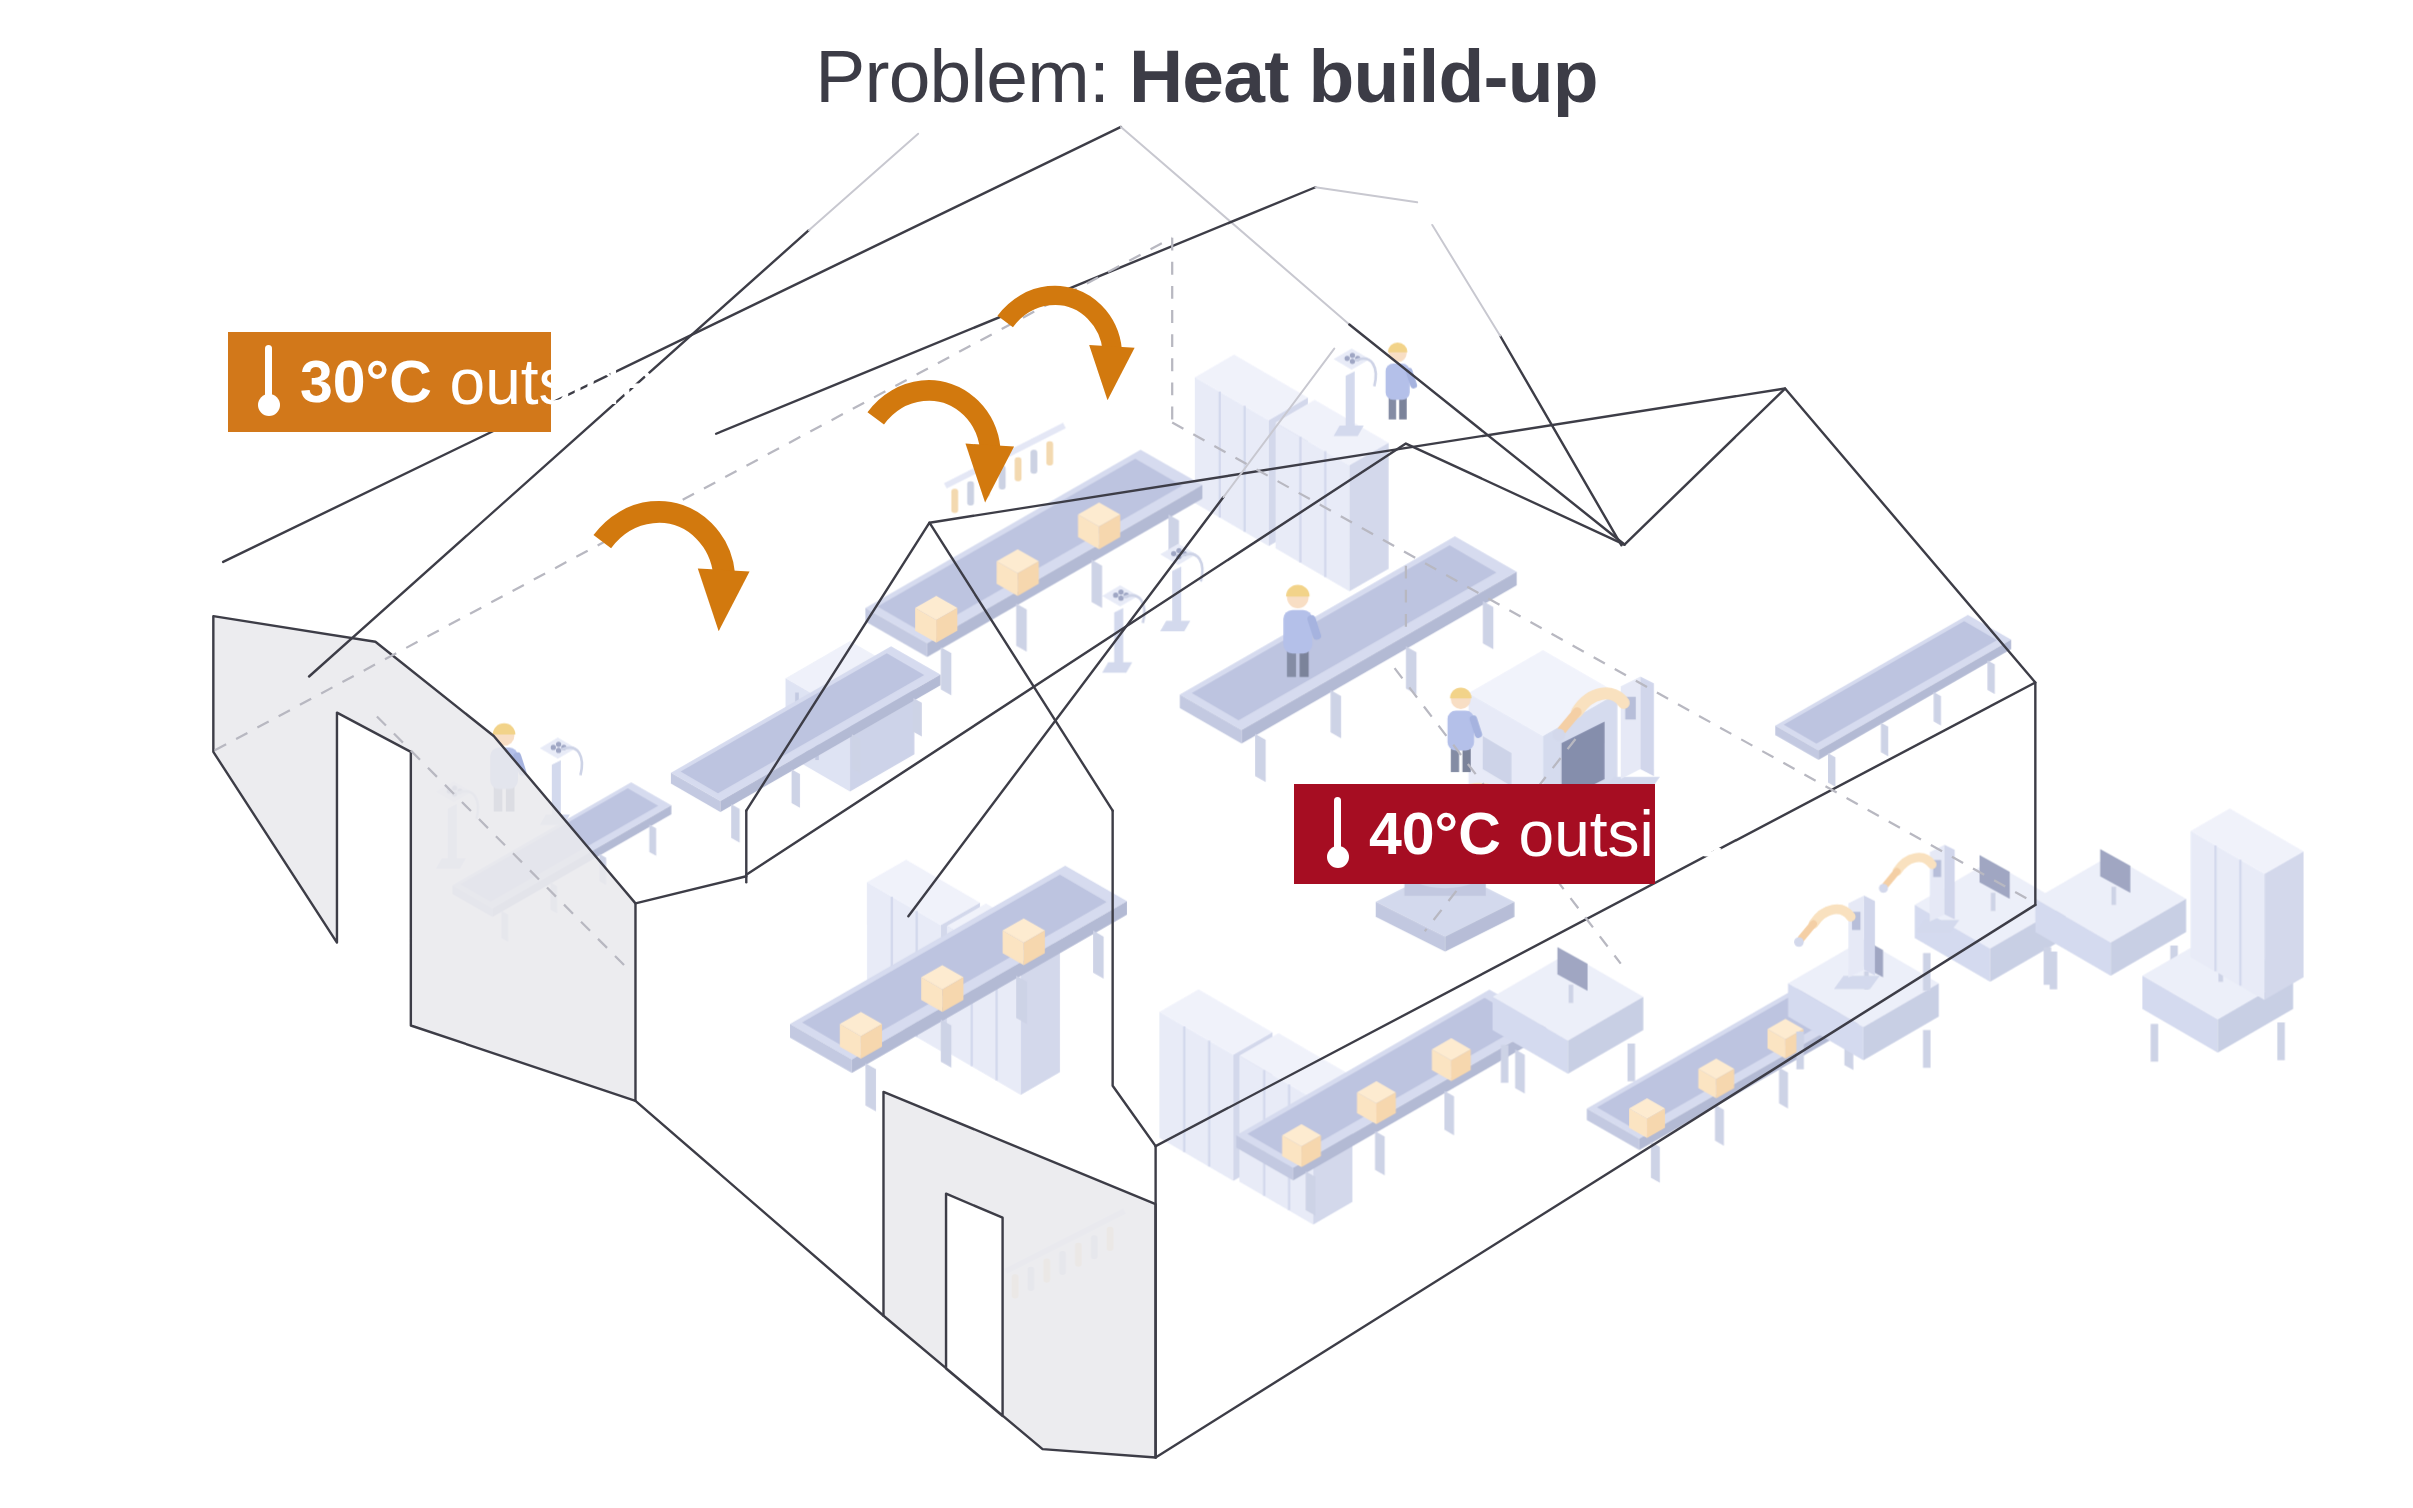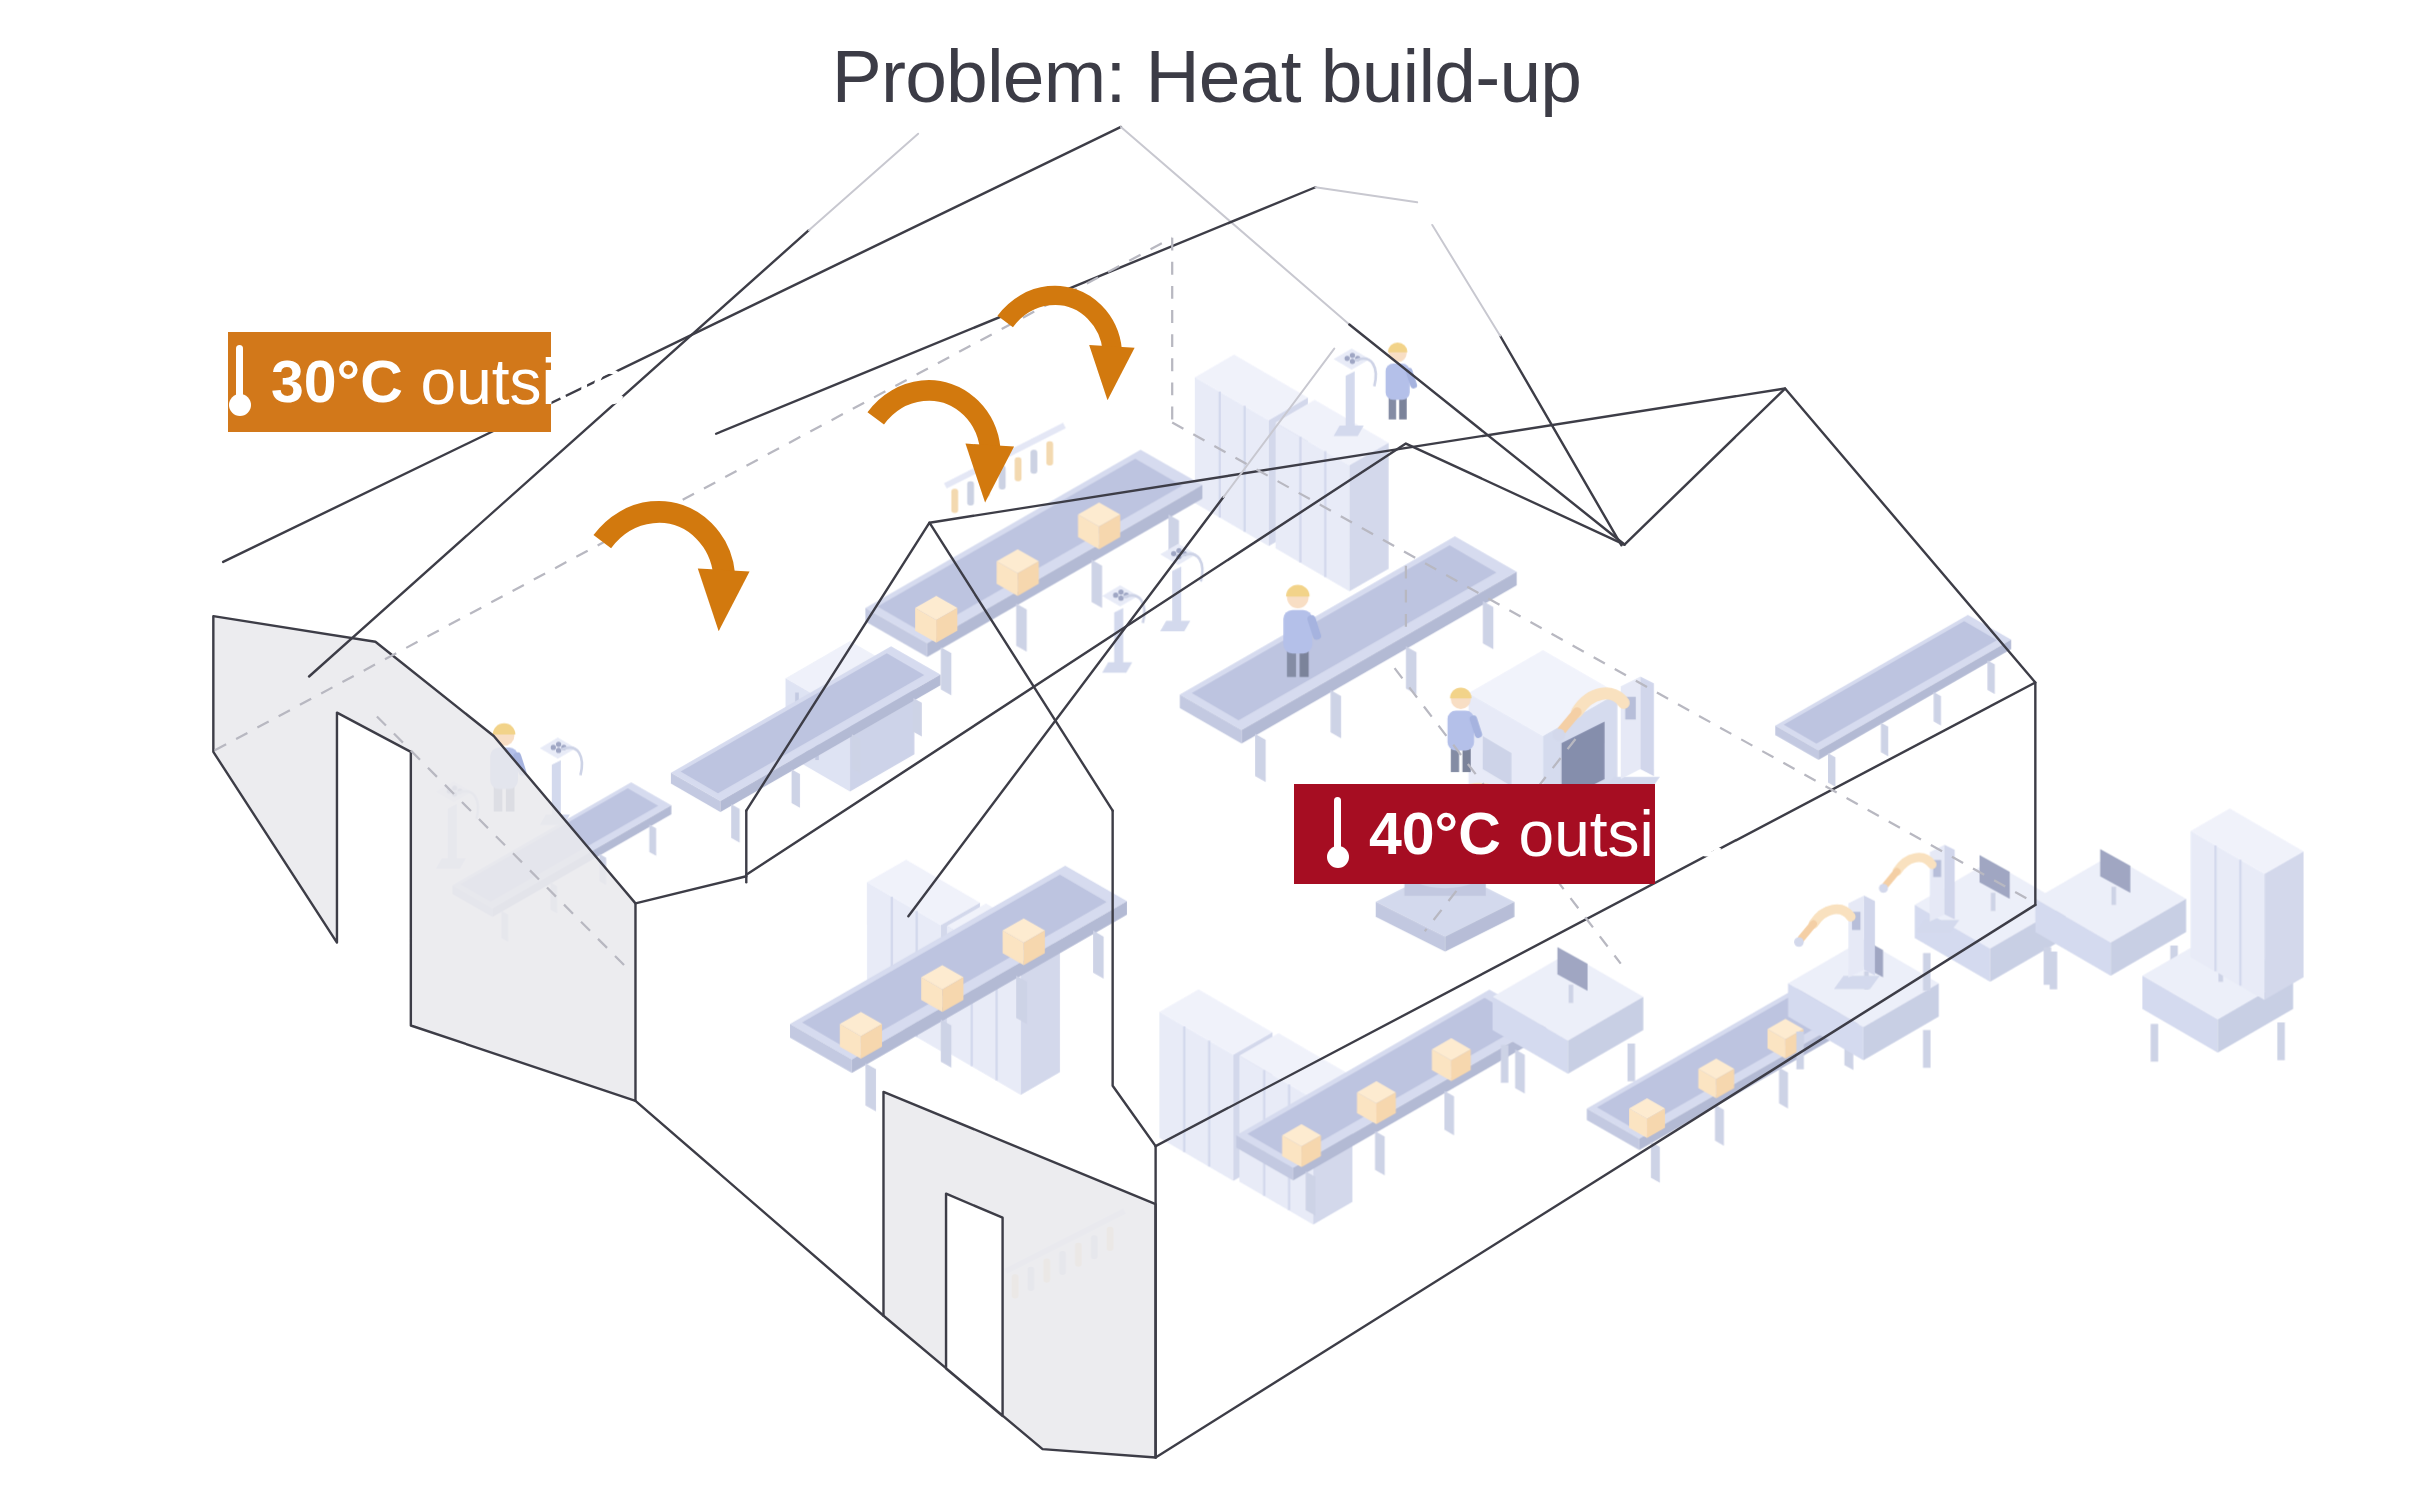--- a/index.html
+++ b/index.html
@@ -3,26 +3,26 @@
 <meta charset="utf-8">
 <style>
   html,body{margin:0;padding:0;background:#fff;}
   .stage{position:relative;width:2413px;height:1509px;background:#fff;overflow:hidden;
          font-family:"Liberation Sans",sans-serif;}
   .art{position:absolute;left:0;top:0;}
 
   .title{position:absolute;top:33px;left:0;width:100%;text-align:center;
          font-size:75px;color:var(--c-title-text);letter-spacing:-0.8px;white-space:pre;}
   .title .t-bold{font-weight:400;}
-  .title .t-light{font-weight:400;}
+  .title .t-light{font-weight:700;}
 
   .badge{position:absolute;display:flex;align-items:center;color:#fff;box-sizing:border-box;white-space:pre;}
   .badge .temp{font-weight:700;font-size:59px;}
   .badge .word{font-weight:400;font-size:64px;}
-  #badge-outside{left:228px;top:332px;width:323px;height:100px;background:var(--c-outside-bg);}
+  #badge-outside{left:228px;top:332px;width:323px;height:100px;background:var(--c-outside-bg);padding-left:29px;}
   #badge-inside{left:1294px;top:784px;width:361px;height:100px;background:var(--c-inside-bg);padding-left:32px;}
 
   .thermo{position:relative;width:23.4px;height:77px;flex:0 0 auto;margin-right:19.6px;}
   .thermo .stem{position:absolute;left:8.3px;top:1.5px;width:6.8px;height:56px;background:#fff;border-radius:3.8px;}
   .thermo .bulb{position:absolute;left:0.8px;top:50px;width:22.6px;height:22.6px;background:#fff;border-radius:50%;}
 
   .ln{fill:none;stroke:var(--c-outline);stroke-width:3.2;stroke-linejoin:round;stroke-linecap:round;}
   .dsh{fill:none;stroke:var(--c-dashed-line);stroke-width:3;stroke-dasharray:17 15;stroke-linecap:butt;}
   .fnt{fill:none;stroke:var(--c-faint-line);stroke-width:2.6;stroke-linecap:round;}
   .wall{fill:var(--c-wall-fill);fill-opacity:0.88;stroke:var(--c-outline);stroke-width:3.2;stroke-linejoin:round;}

